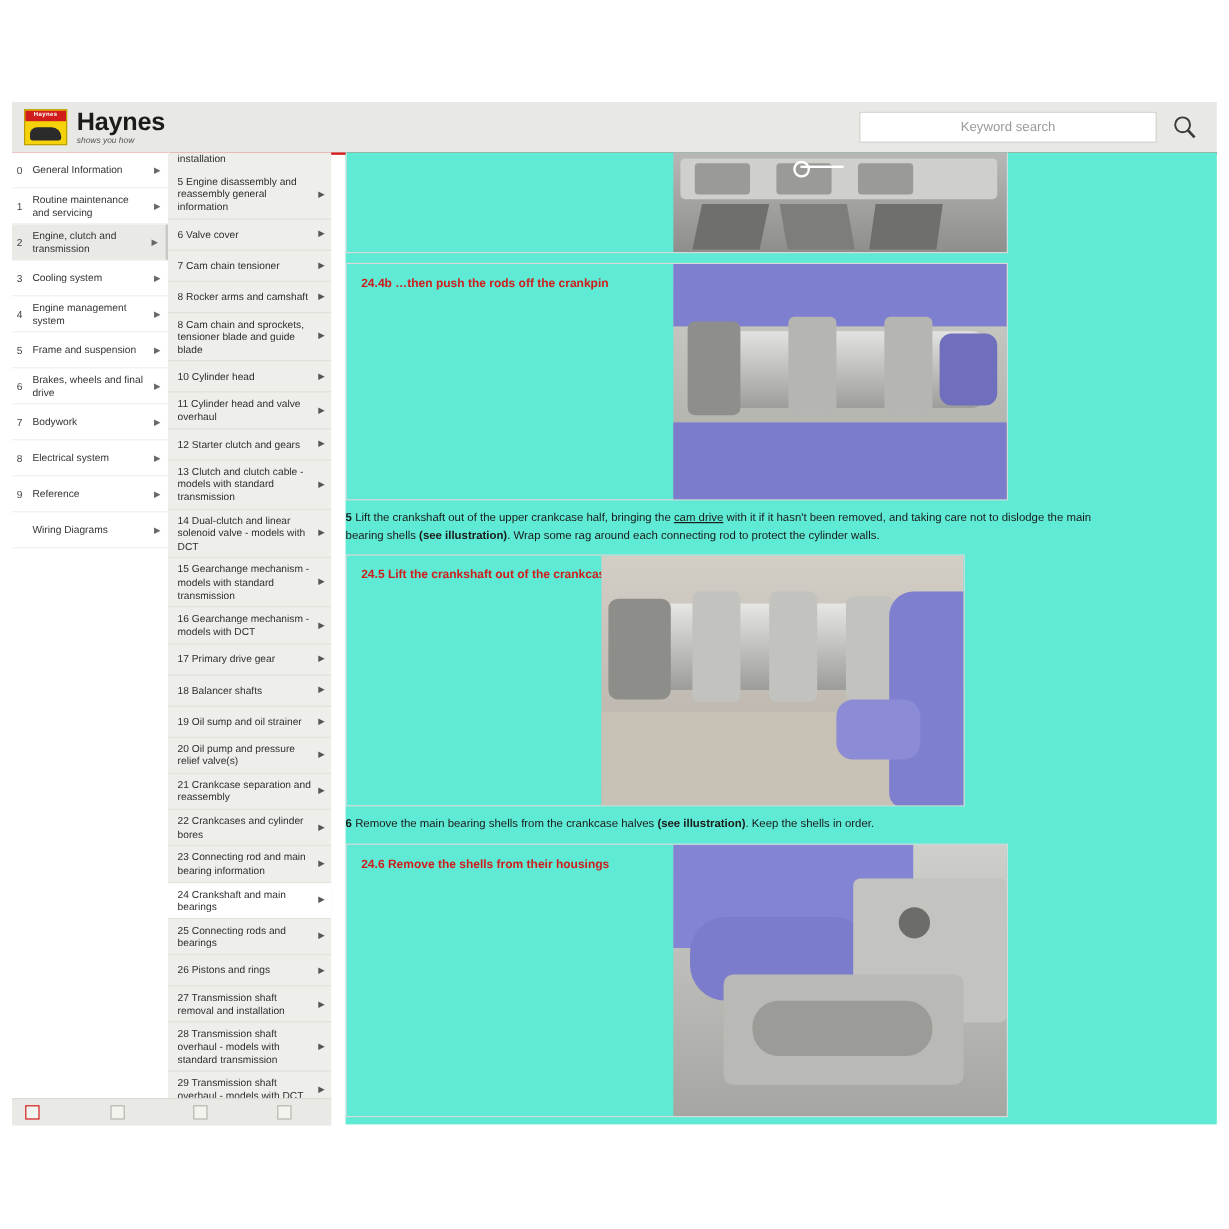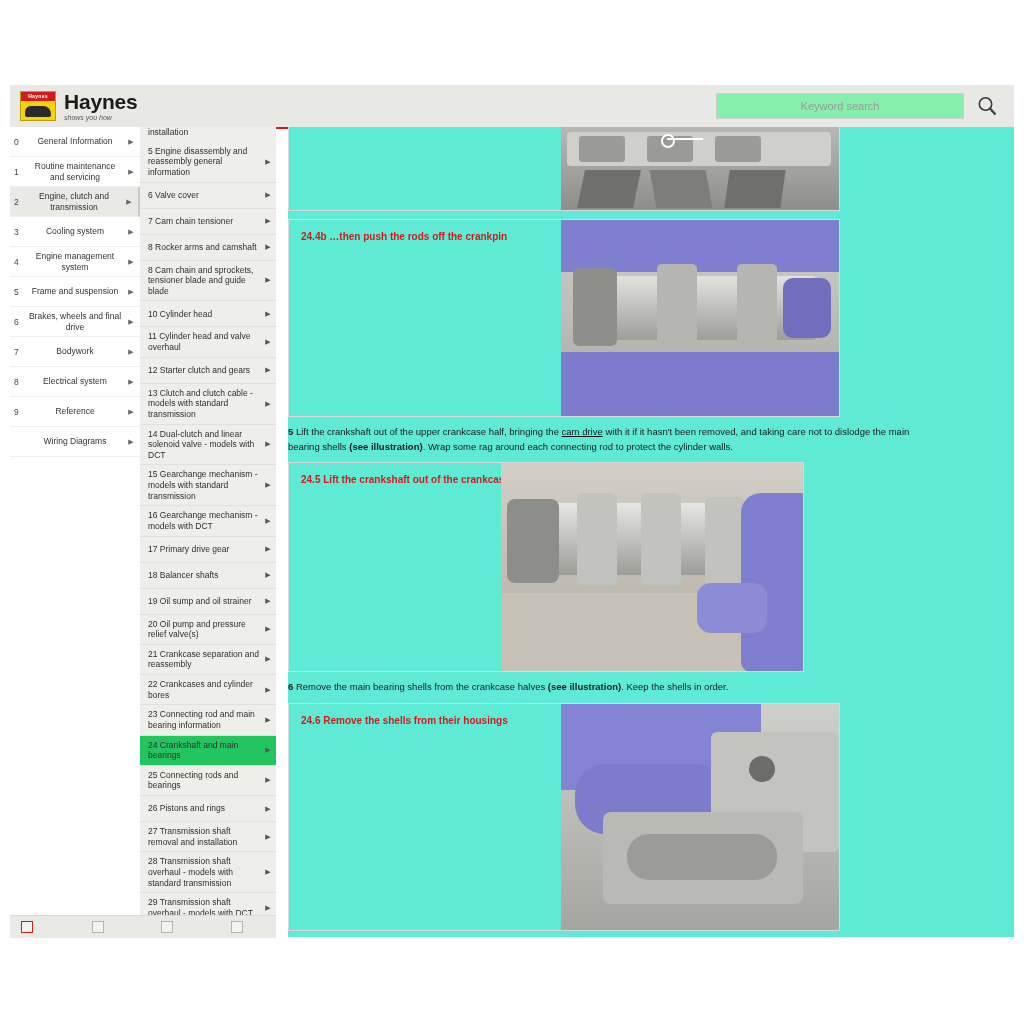--- a/index.html
+++ b/index.html
@@ -89,21 +89,21 @@
     position: absolute;
     right: 10px;
     top: 6px;
     display: flex;
     align-items: center;
   }
   .search-input {
     width: 248px;
     height: 26px;
     border: 1px solid #cfcfcb;
-    background: #86efac;
+    background: #ffffff;
     font-size: 11px;
     color: #333;
     padding: 0 8px;
     text-align: center;
     box-sizing: border-box;
     outline: none;
   }
   .search-input::placeholder { color: #9a9a9a; }
   .search-btn {
     width: 34px;
@@ -140,21 +140,20 @@
     font-size: 8.5px;
     color: #444;
     flex: none;
   }
   .chapter .lbl {
     flex: 1;
     font-size: 8.5px;
     color: #333;
     line-height: 1.25;
     padding-right: 3px;
-    text-align: center;
   }
   .chapter .arrow {
     flex: none;
     width: 10px;
     text-align: center;
     font-size: 7px;
     color: #666;
   }
   .chapter.active {
     background: #e9e9e6;
@@ -188,21 +187,21 @@
     padding-right: 4px;
   }
   .section .sarrow {
     flex: none;
     width: 8px;
     text-align: center;
     font-size: 7px;
     color: #555;
   }
   .section.selected {
-    background: #22c55e;
+    background: #ffffff;
   }
   .section.selected::after {
     content: "";
     position: absolute;
     right: -9px;
     top: 50%;
     transform: translateY(-50%);
     width: 0; height: 0;
     border-top: 13px solid transparent;
     border-bottom: 13px solid transparent;

